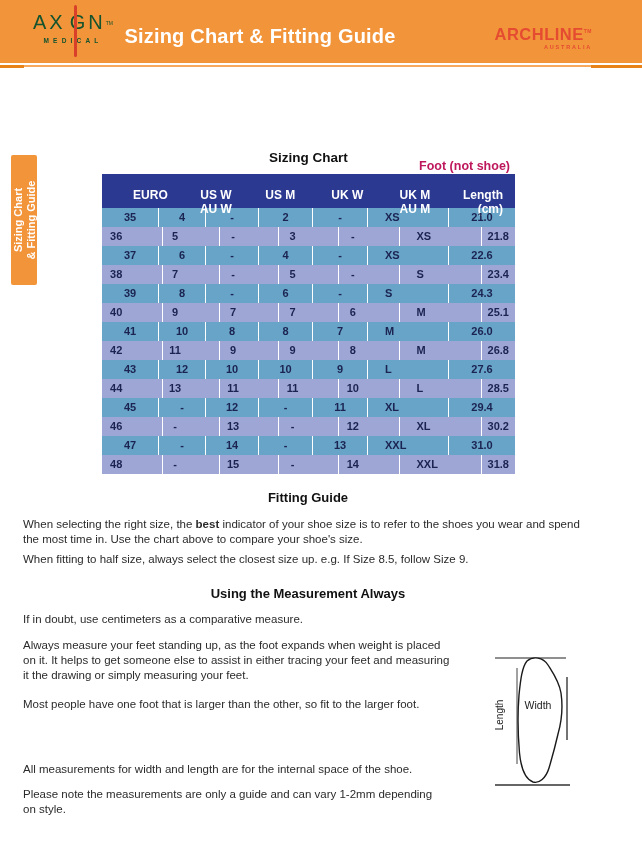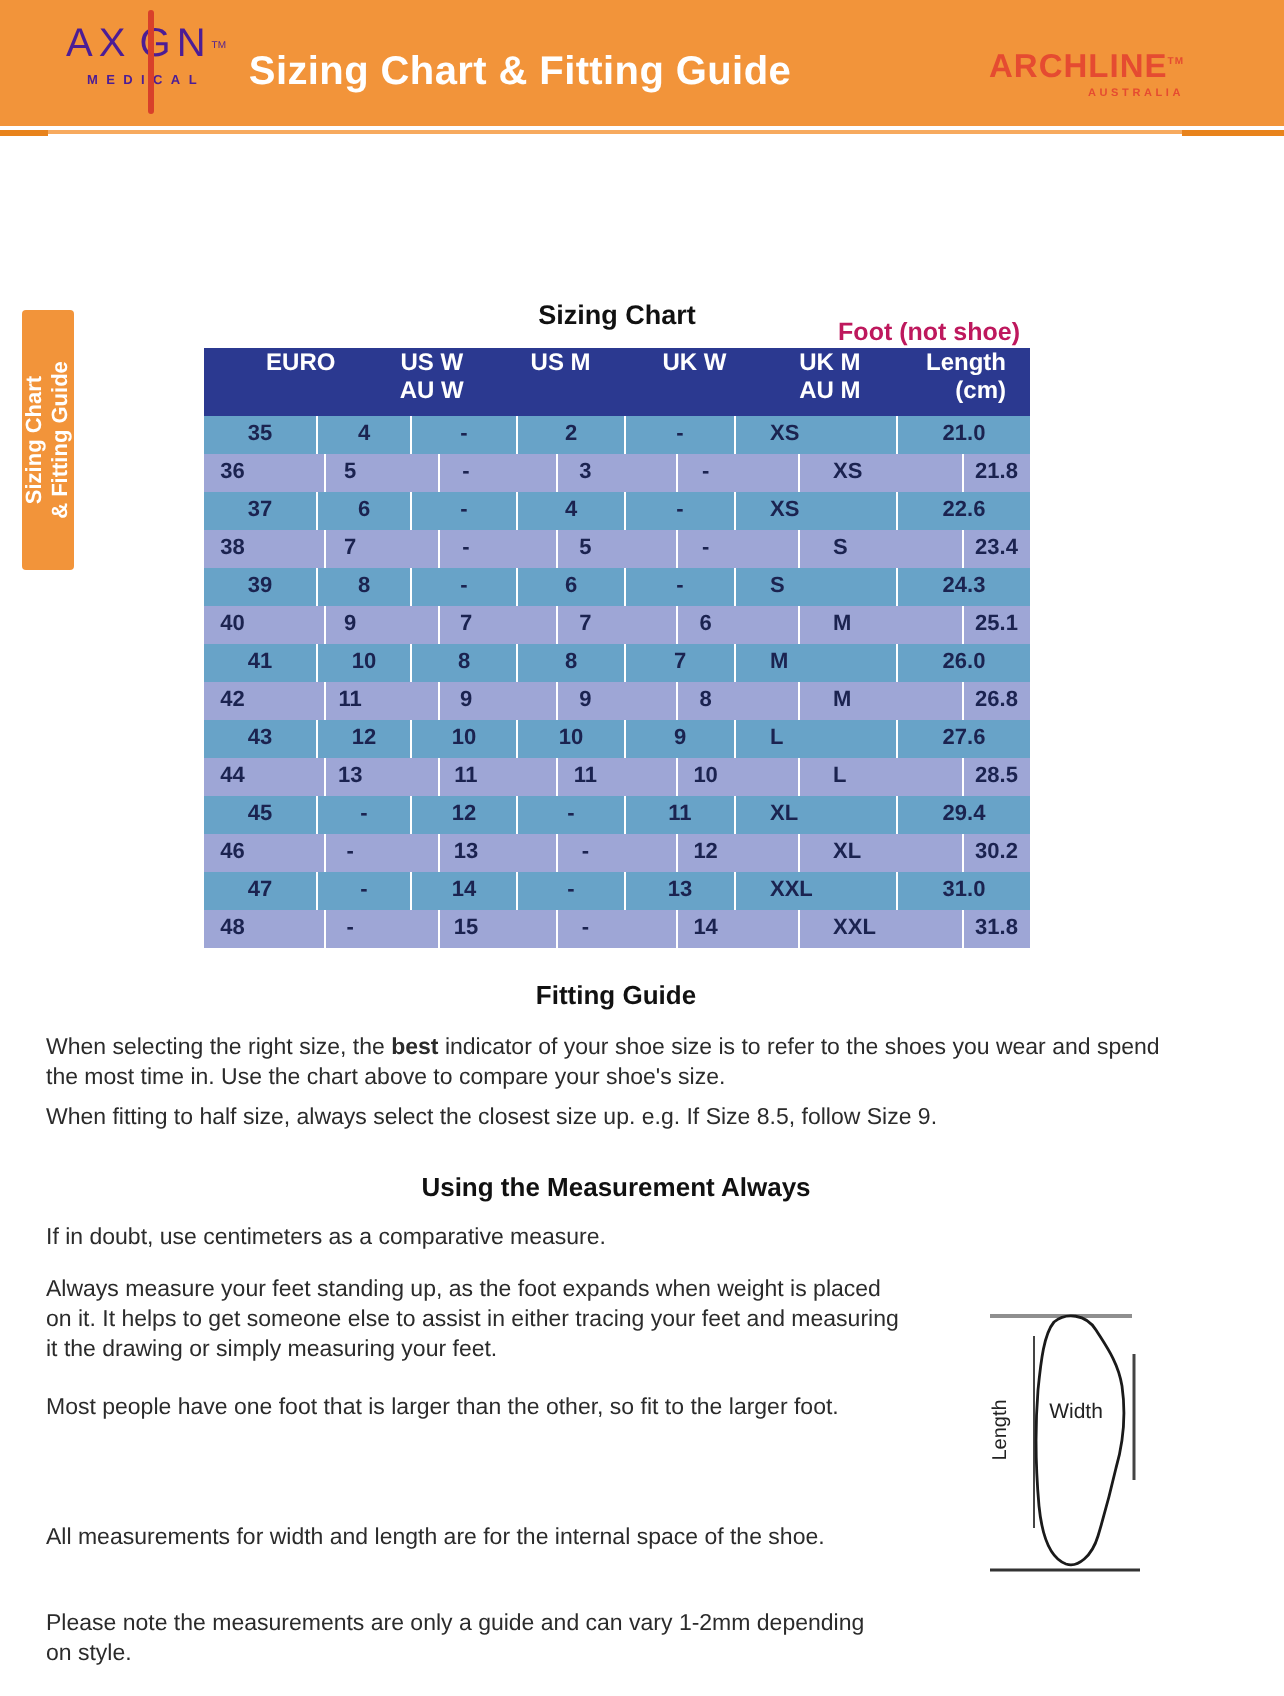--- a/index.html
+++ b/index.html
@@ -2,21 +2,21 @@
 <html><head>
 <meta charset="utf-8">
 <style>
   * { margin:0; padding:0; box-sizing:border-box; }
   html,body { background:#ffffff; }
   body { font-family:"Liberation Sans", sans-serif; }
   #page { position:relative; width:642px; height:848px; background:#fff; overflow:hidden; }
 
   
   .band { position:absolute; left:0; top:0; width:642px; height:63px; background:#F2943A; }
-  .brand { position:absolute; left:33px; top:11px; width:80px; color:#4c1d95; z-index:1; }
+  .brand { position:absolute; left:33px; top:11px; width:80px; color:#14532d; z-index:1; }
   .brand-row { display:flex; align-items:flex-start; font-size:20px; font-weight:400; letter-spacing:3px; line-height:22px; }
   .brand-gap { width:10px; }
   .brand-tm { font-size:5px; letter-spacing:0; margin-top:1px; }
   .brand-sub { font-size:6.5px; font-weight:bold; letter-spacing:4.2px; margin-top:3px; text-align:center; }
   .brand-rule { position:absolute; left:41px; top:-6px; width:2.5px; height:52px; background:#D8402A; border-radius:2px; z-index:2; }
   .band-title { position:absolute; left:120px; top:25px; width:280px; text-align:center; color:#fff; font-size:20px; font-weight:bold; letter-spacing:0.2px; }
   .partner { position:absolute; right:50px; top:23px; text-align:right; color:#E54B31; }
   .partner-row { font-size:16.5px; font-weight:bold; letter-spacing:0.5px; line-height:17px; }
   .partner-tm { font-size:5px; vertical-align:super; }
   .partner-sub { font-size:5.5px; font-weight:bold; letter-spacing:1.8px; margin-top:1px; }
@@ -26,40 +26,40 @@
 
   
   .side-tab { position:absolute; left:11px; top:155px; width:26px; height:130px; background:#F2943A; border-radius:2px; }
   .side-tab-text { position:absolute; left:50%; top:50%; transform:translate(-50%,-50%) rotate(-90deg); white-space:nowrap; text-align:center; color:#fff; font-size:11px; font-weight:bold; line-height:12.5px; }
 
   
   .chart-heading { position:absolute; left:102px; top:150px; width:413px; text-align:center; font-size:13.5px; font-weight:bold; color:#111; }
   .foot-note { position:absolute; left:395px; top:159px; width:115px; text-align:right; font-size:12.5px; font-weight:bold; color:#be185d; }
   .sizing-table { position:absolute; left:102px; top:174px; width:413px; }
   .thead { display:flex; background:#2B3990; height:34px; color:#fff; font-weight:bold; font-size:12px; text-align:center; }
-  .th { padding-top:1px; line-height:13.5px;margin-left:28px; }
+  .th { padding-top:15px; line-height:13.5px;margin-left:28px; }
   .tr { display:flex; height:19px; line-height:19px; font-size:11px; font-weight:bold; color:#1B2350; text-align:center; }
   .tr.dark { background:#68A3C8; }
   .tr.light { background:#9EA6D6;gap:32px; }
   .td { border-left:1px solid #fff; }
   .td.c0 { border-left:none; }
   .c0{width:56px} .c1{width:47px} .c2{width:53px} .c3{width:54px} .c4{width:55px} .c5{width:81px} .c6{width:67px}
   .th.c5, .td.c5 { text-align:left; padding-left:17px; }
   .th.c6 { text-align:right; padding-right:12px; }
 
   
   .sec-heading { position:absolute; left:23px; width:570px; text-align:center; font-size:13px; font-weight:bold; color:#111; }
   .para { position:absolute; left:23px; font-size:11.5px; color:#2B2B2B; line-height:15px; white-space:pre-line; }
   #p1 { top:517px; width:585px; }
   #p2 { top:552px; width:585px; }
   #p3 { top:612px; width:585px; }
   #p4 { top:638px; width:470px; }
   #p5 { top:697px; width:500px; }
   #p6 { top:762px; width:500px; }
-  #p7 { top:805px; width:480px; }
+  #p7 { top:787px; width:480px; }
   .b { font-weight:bold; }
 
   
   .foot-diagram { position:absolute; left:490px; top:648px; }
 </style>
 </head>
 <body>
 
 <div id="page">
 

